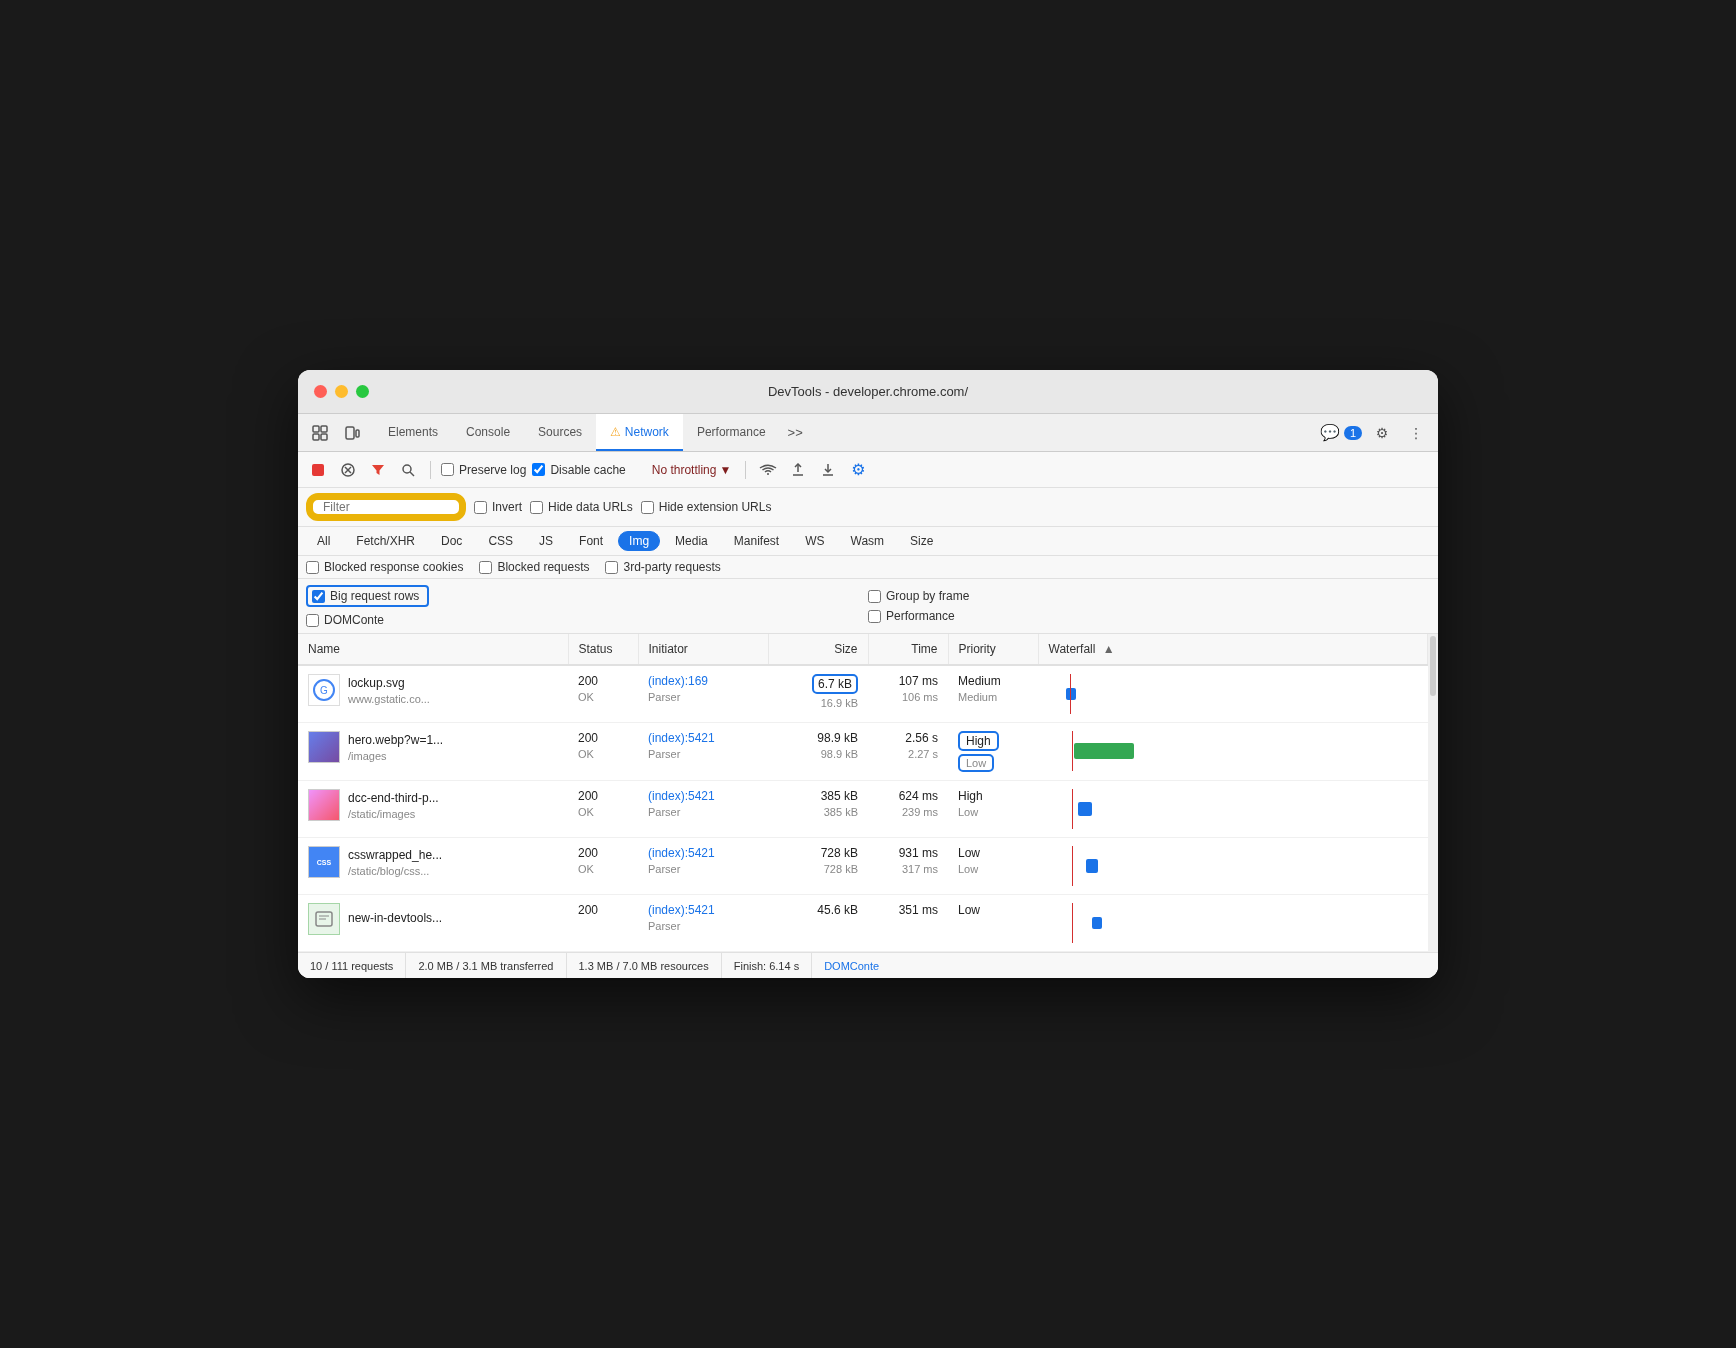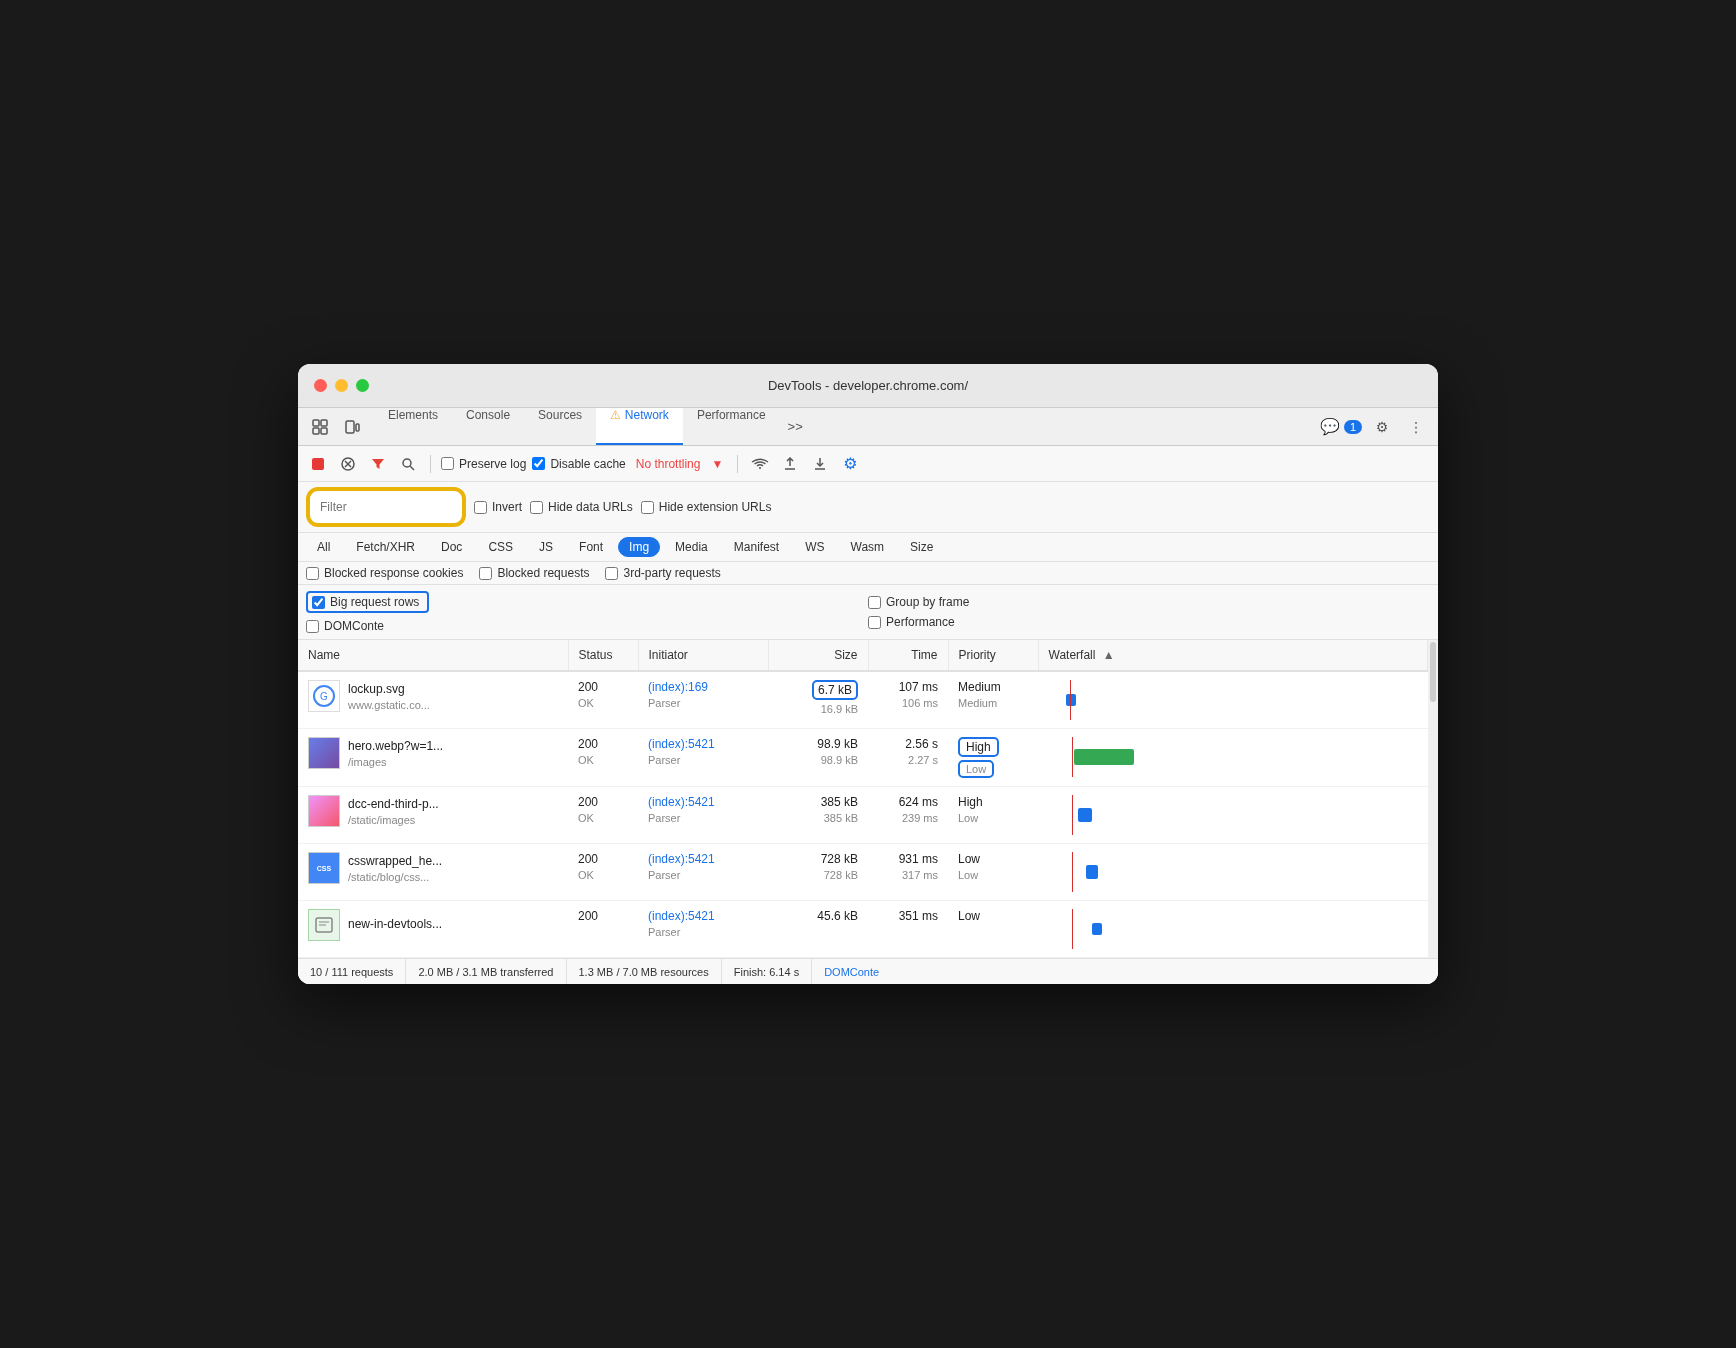--- a/index.html
+++ b/index.html
@@ -78,21 +78,21 @@
     .tabs {
       display: flex;
       align-items: center;
       height: 100%;
       flex: 1;
     }
     .tab {
       padding: 0 14px;
       height: 100%;
       display: flex;
-      align-items: flex-start;
+      align-items: center;
       font-size: 12px;
       color: #555;
       cursor: pointer;
       border-bottom: 2px solid transparent;
       white-space: nowrap;
     }
     .tab.active {
       color: #1a73e8;
       border-bottom: 2px solid #1a73e8;
       background: #fff;
@@ -169,42 +169,43 @@
       white-space: nowrap;
     }
     .checkbox-label input[type="checkbox"] {
       width: 13px;
       height: 13px;
       cursor: pointer;
     }
     .throttle-select {
       display: flex;
       align-items: center;
-      gap: 11px;
+      gap: 3px;
       font-size: 12px;
-      color: #ef4444;
+      color: #7f1d1d;
       cursor: pointer;
       padding: 2px 4px;
       border-radius: 3px;
+      margin-left: 16px;
     }
     .gear-icon-blue { color: #1a73e8; font-size: 16px; }
 
     
     .filter-bar {
       background: #f8f8f8;
       border-bottom: 1px solid #e0e0e0;
       padding: 5px 8px;
       display: flex;
       align-items: center;
       gap: 8px;
     }
     .filter-input {
       width: 160px;
-      height: 40px;
-      border: 4px solid #eab308;
+      height: 28px;
+      border: 7px solid #eab308;
       border-radius: 12px;
       padding: 0 10px;
       font-size: 12px;
       outline: none;
       background: #fff;
     }
 
     
     .type-filter-bar {
       background: #f8f8f8;

